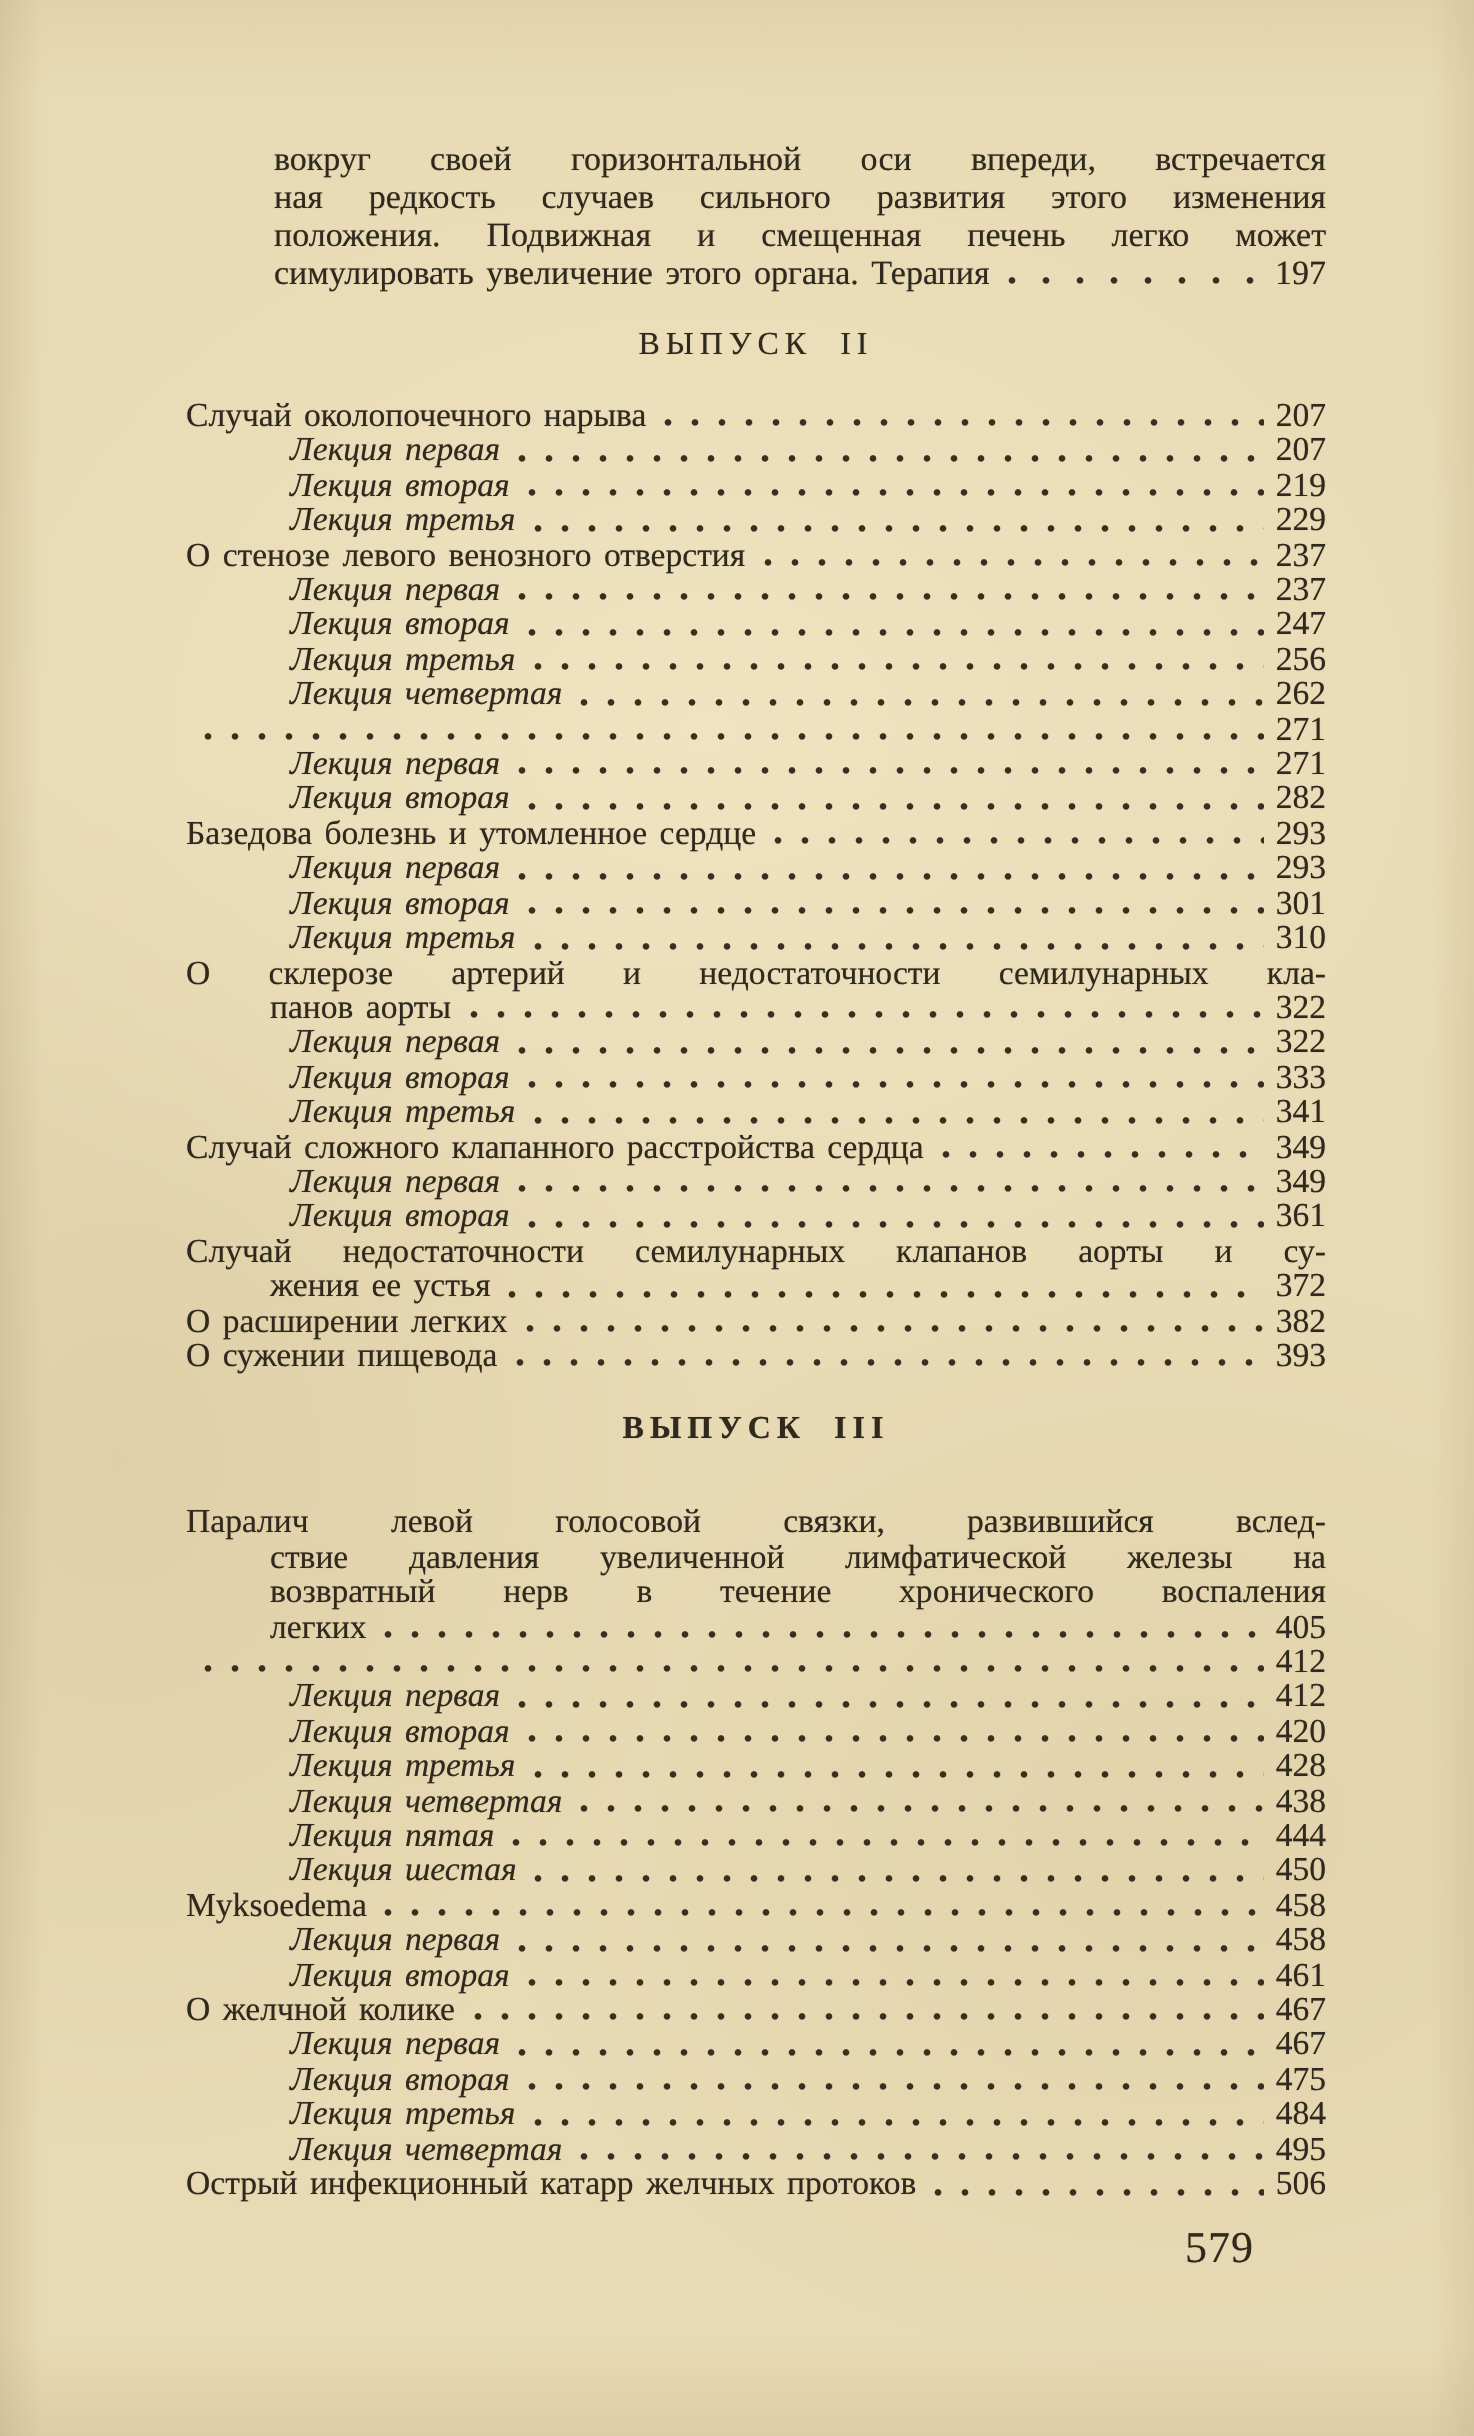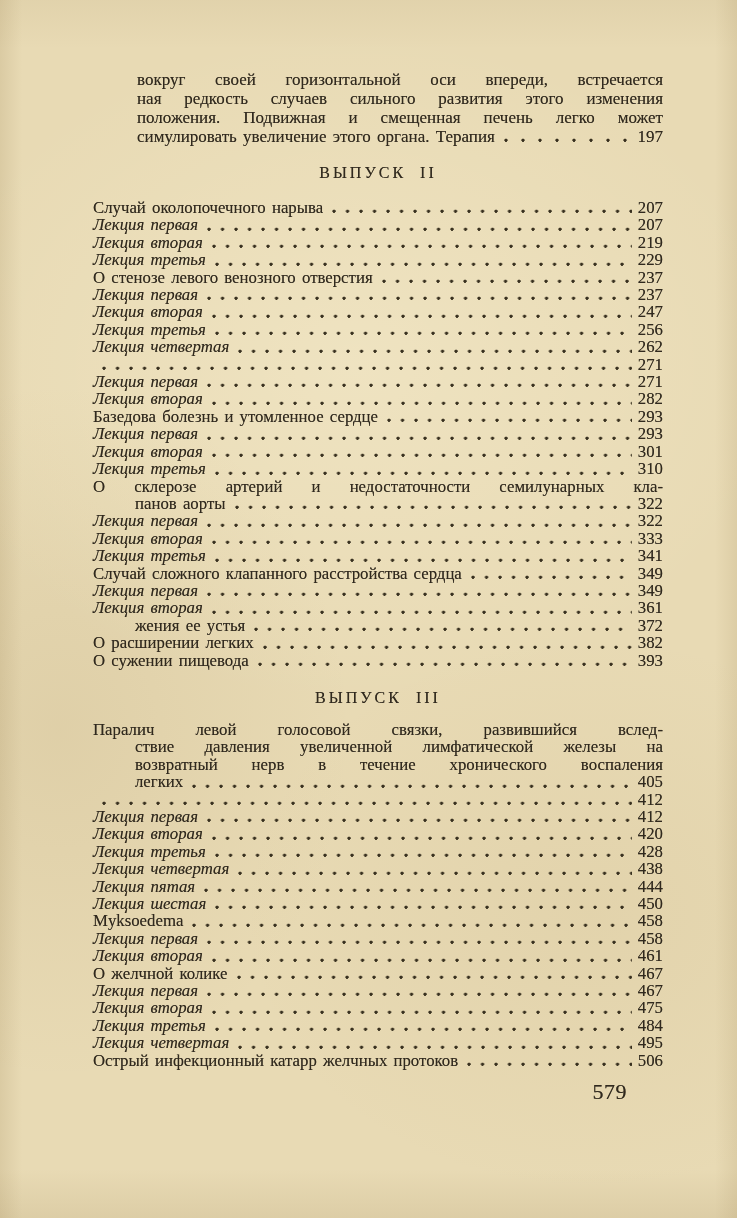--- a/index.html
+++ b/index.html
@@ -31,29 +31,29 @@
 
   
   .vypusk {
     text-align: center;
     font-size: 16px;
     letter-spacing: 3px;
     word-spacing: 7px;
     line-height: 18px;
   }
   .section:nth-child(1) .vypusk { margin: 18px 0 17px; }
-  .section:nth-child(2) .vypusk { margin: 20px 0 14px; }
+  .section:nth-child(2) .vypusk { margin: 20px 0 28px; font-weight: bold; }
 
   
   .entries { font-size: 16.8px; line-height: 17.4px; word-spacing: 2px; }
   .entry .row { display: flex; align-items: baseline; }
   .entry .wrapline { text-align: justify; text-align-last: justify; }
   .entry .wrapline.cont { padding-left: 42px; }
   .entry .row.cont .label { margin-left: 42px; }
-  .entry.sub .label { font-style: italic; }
+  .entry.sub .label { margin-left: 52px; font-style: italic; }
 
   
   .leader {
     flex: 1 1 0;
     min-width: 26px;
     height: 6px;
     align-self: flex-end;
     margin: 0 6px 2px 9px;
     background-image: radial-gradient(circle at 2px 3.2px, #38301f 1.35px, rgba(56,48,31,0) 1.9px);
     background-size: 13.5px 6px;
@@ -244,20 +244,21 @@
             </div>
           </div>
           <div class="entry sub">
             <div class="row">
               <span class="label">Лекция вторая</span>
               <span class="leader"></span>
               <span class="pg">361</span>
             </div>
           </div>
           <div class="entry main">
+            <div class="wrapline">Случай недостаточности семилунарных клапанов аорты и су-</div>
             <div class="row cont">
               <span class="label">жения ее устья</span>
               <span class="leader"></span>
               <span class="pg">372</span>
             </div>
           </div>
           <div class="entry main">
             <div class="row">
               <span class="label">О расширении легких</span>
               <span class="leader"></span>

